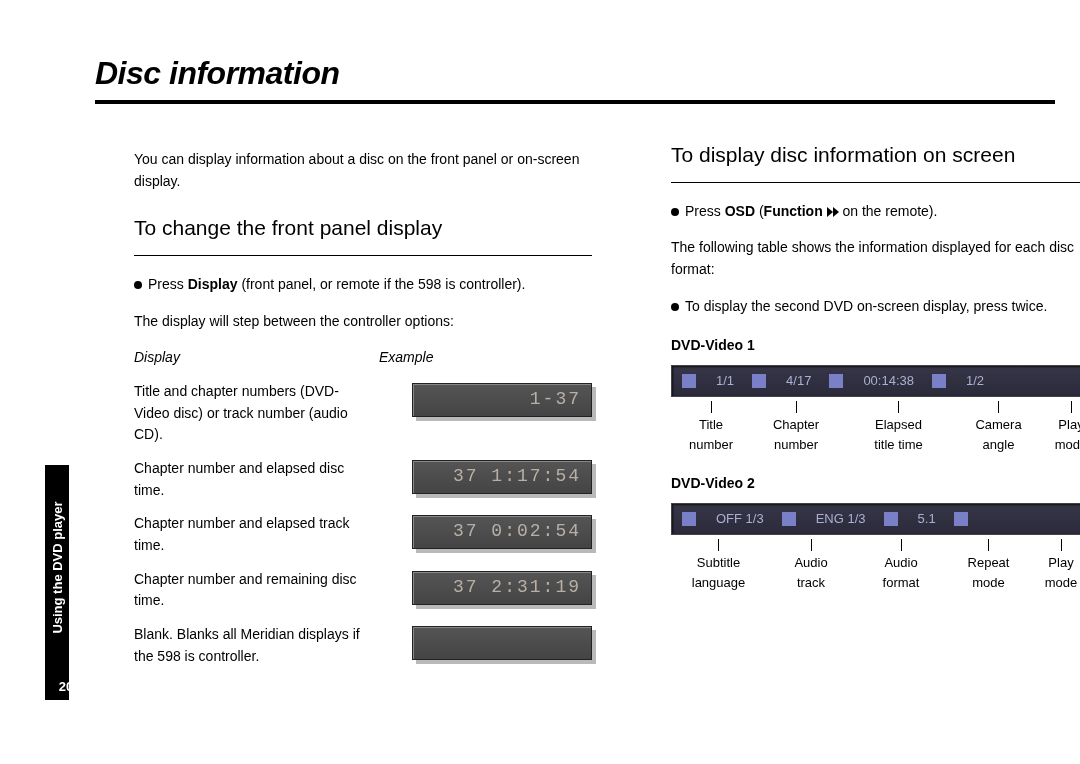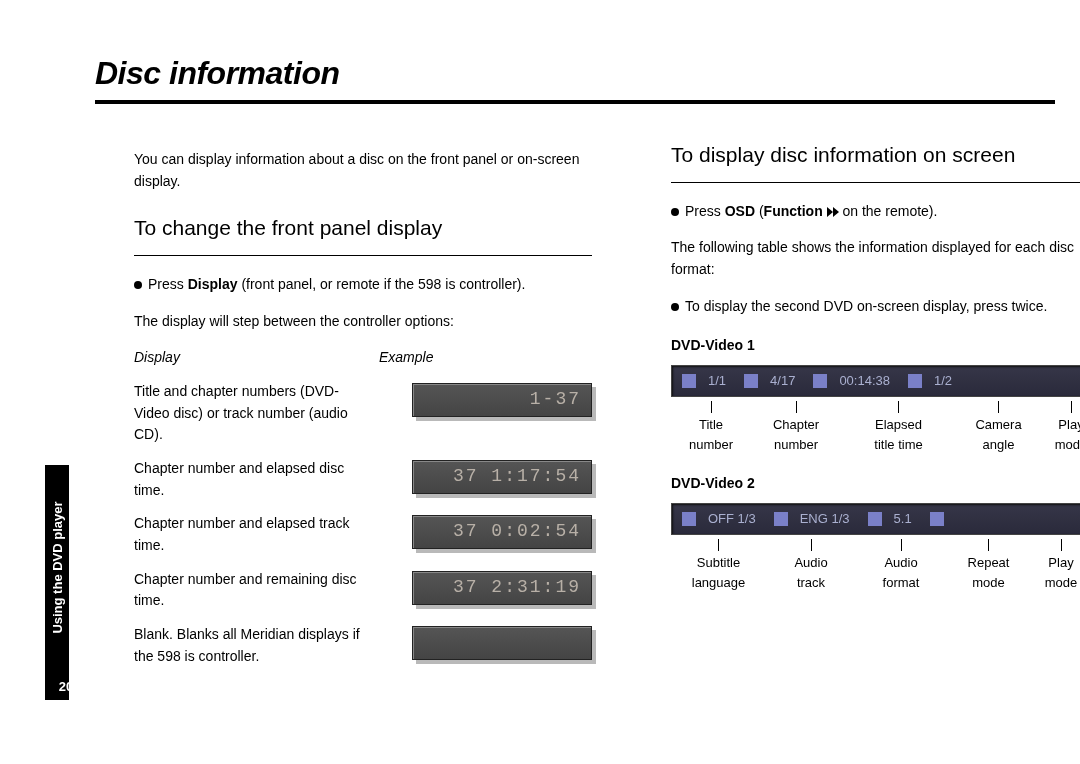--- a/index.html
+++ b/index.html
@@ -20,21 +20,21 @@
   .th-row { display:flex; margin-top:12px; }
   .th { font-style: italic; }
   .th-disp { flex: 0 0 245px; }
   .tbl-row { display:flex; align-items:flex-start; margin-top: 12px; gap: 33px; }
   .tbl-desc { flex: 0 0 245px; padding-right:8px; }
   .led { width: 180px; height: 34px; background: linear-gradient(#555,#444); border:1px solid #222; box-shadow: 4px 4px 0 #b9b9b9, inset 1px 1px 0 #888; color:#b8b0a7; font-family: "Courier New", monospace; font-size: 18px; letter-spacing: 2px; display:flex; align-items:center; justify-content:flex-end; padding-right:10px; margin-top:2px; }
   .osd-sec-label { font-weight:bold; margin-top:18px; margin-bottom:8px; }
   .osd-bar { width: 450px; height: 32px; background: linear-gradient(#363648,#2a2a3b); border:1px solid #444; box-shadow: inset 1px 1px 2px #111; display:flex; align-items:center; padding: 0 10px; color:#c2c8d0; font-family: Arial, sans-serif; font-size:13px; gap: 18px; }
   .osd-play { width:0; height:0; border-left:10px solid #7a80c8; border-top:6px solid transparent; border-bottom:6px solid transparent; margin-left:auto; }
   .osd-icon { display:inline-block; width:14px; height:14px; background:#7a80c8; margin-right:4px; vertical-align:middle; }
-  .osd-item { display:flex; align-items:center; gap:8px; white-space:nowrap; color:#aab0d0; }
+  .osd-item { display:flex; align-items:center; gap:16px; white-space:nowrap; color:#aab0d0; }
   .labels-row { display:flex; margin-top:4px; font-size:13px; }
   .label-line { border-left:1px solid #000; height:12px; margin:0 auto 2px auto; width:0; }
   .label-cell { text-align:center; }
   .bold { font-weight:bold; }
   .fwd-icon { display:inline-block; vertical-align:-1px; }
 </style>
 </head>
 <body>
 
 <div class="page">

